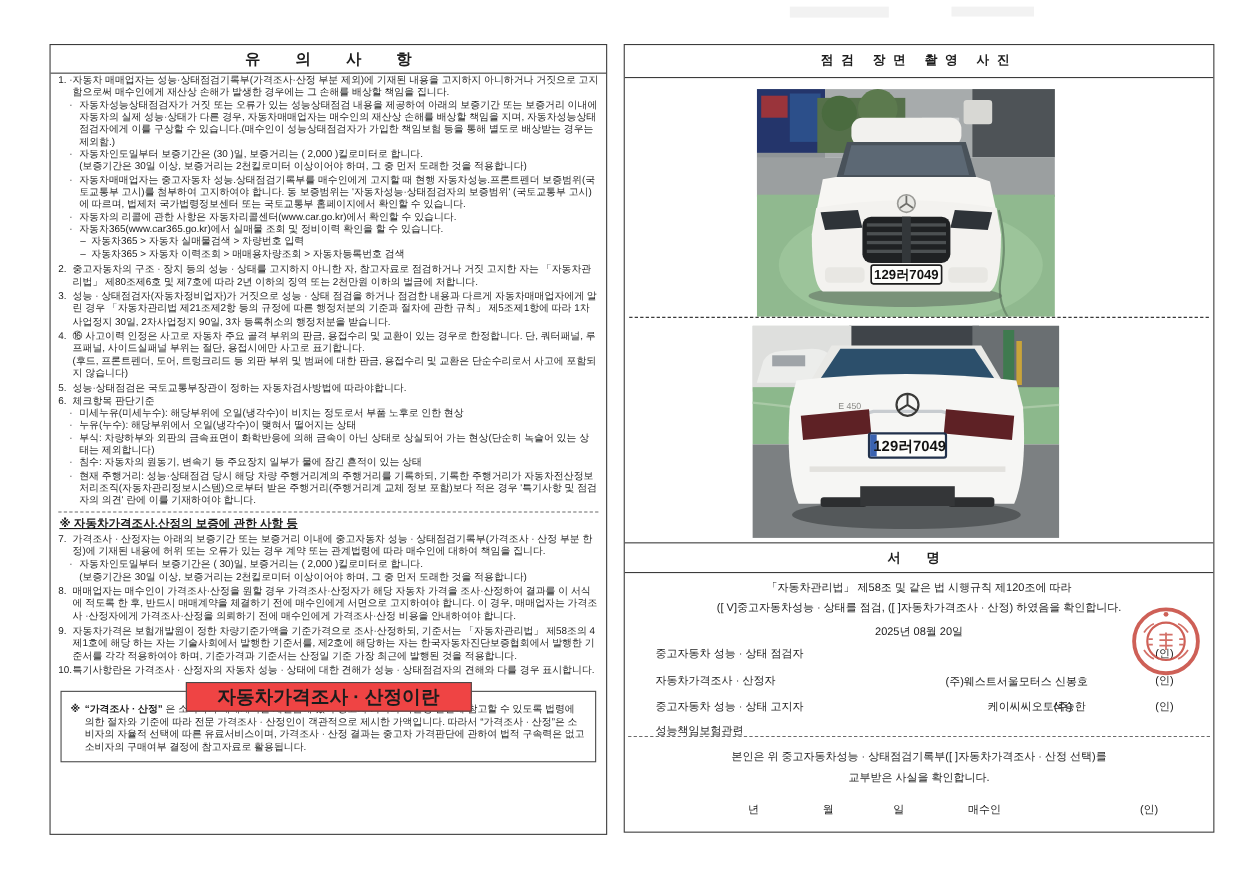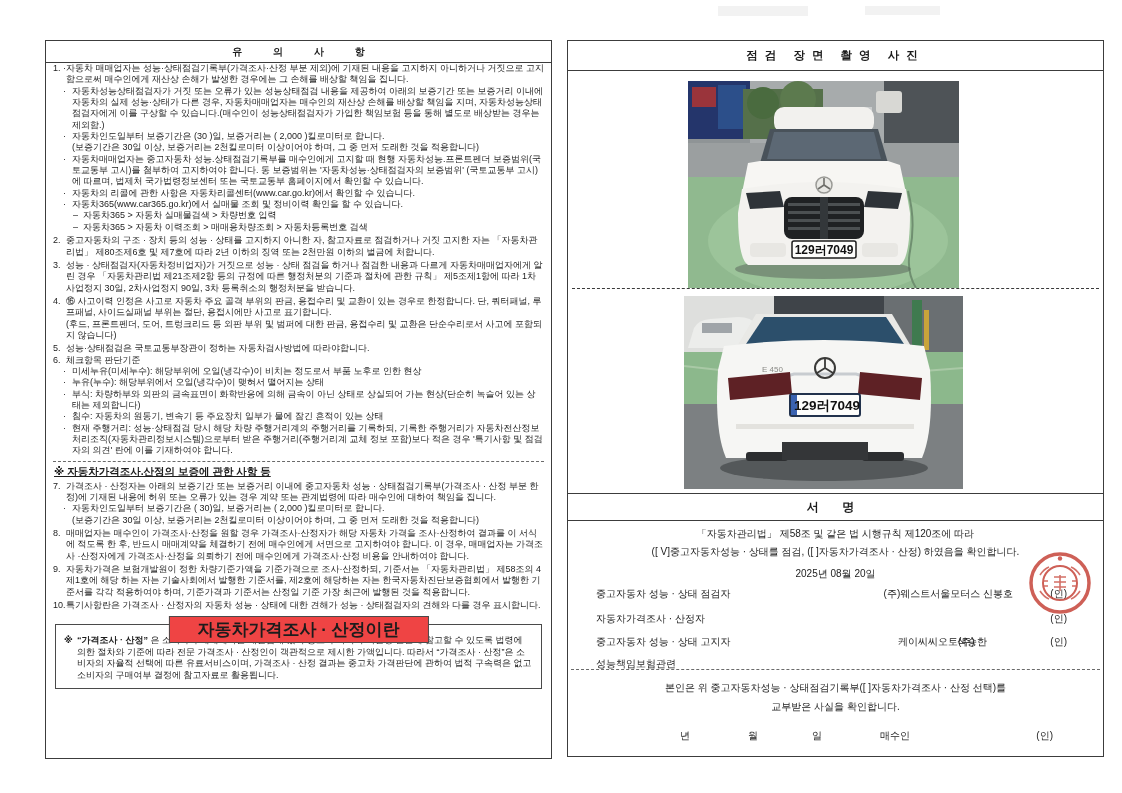--- a/index.html
+++ b/index.html
@@ -2,21 +2,21 @@
 <html><head>
 <meta charset="utf-8">
 <style>
   html,body{margin:0;padding:0;background:#e9e9e9;}
   .canvas{position:relative;width:1122px;height:793px;background:#ffffff;overflow:hidden;
           font-family:"Liberation Sans","DejaVu Sans",sans-serif;color:#1c1c1c;}
   
   .page-left{position:absolute;left:45px;top:40px;width:507px;height:719px;
              border:1.6px solid #3c3c3c;background:#fff;box-sizing:border-box;}
   .pl-inner{padding:0 7px 4px 7px;}
-  .notice-title{font-size:10px;font-weight:bold;text-align:center;letter-spacing:14px;
+  .notice-title{font-size:14px;font-weight:bold;text-align:center;letter-spacing:14px;
                 padding:4px 0 3px 14px;border-bottom:1.6px solid #3c3c3c;}
   .sec-heading{font-size:10.5px;font-weight:bold;text-decoration:underline;margin:3px 0 2px 1px;}
   .para{display:flex;font-size:9px;line-height:11.35px;margin:0;}
   .para .m{flex:0 0 auto;white-space:pre;}
   .lv0 .m{min-width:13px;}
   .lv1{padding-left:10px;}.lv1 .m{min-width:9px;}
   .lv2{padding-left:20px;}.lv2 .m{min-width:10px;}
   .c0{padding-left:13px;}
   .c1{padding-left:19px;}
   .gap{margin-top:2px;}
@@ -38,21 +38,21 @@
   .photo-frame{position:absolute;}
   .photo-frame svg{display:block;}
   .photo-dash{position:absolute;left:4px;right:4px;top:247px;border-top:1.6px dashed #3a3a3a;}
   .sign-header{position:absolute;left:0;right:0;top:452px;height:26px;line-height:26px;
                text-align:center;font-size:12px;font-weight:bold;letter-spacing:10px;
                border-top:1.4px solid #3c3c3c;border-bottom:1.4px solid #3c3c3c;}
   .rtext{position:absolute;left:0;right:0;font-size:10px;white-space:nowrap;}
   .center{text-align:center;}
   .sig-row{position:absolute;left:0;right:0;height:14px;font-size:10px;}
   .sig-row .lab{position:absolute;left:28px;}
-  .sig-row .val1{position:absolute;right:90px;}
+  .sig-row .val1{position:absolute;right:114px;margin-top:26px;}
   .sig-row .comp{position:absolute;left:330px;}
   .sig-row .nm{position:absolute;right:116px;padding-left:36px;}
   .sig-row .inmark{position:absolute;right:36px;}
   .dash-right{position:absolute;left:3px;right:3px;top:628px;border-top:1px dashed #6a6a6a;}
   .buyer-row{position:absolute;left:0;right:0;top:688px;height:14px;font-size:10px;}
   .buyer-row span{position:absolute;}
   .seal{position:absolute;left:460px;top:510px;width:64px;height:64px;opacity:.85;}
   .scan-artifact{position:absolute;background:#f2f2f2;}
 </style>
 </head>

